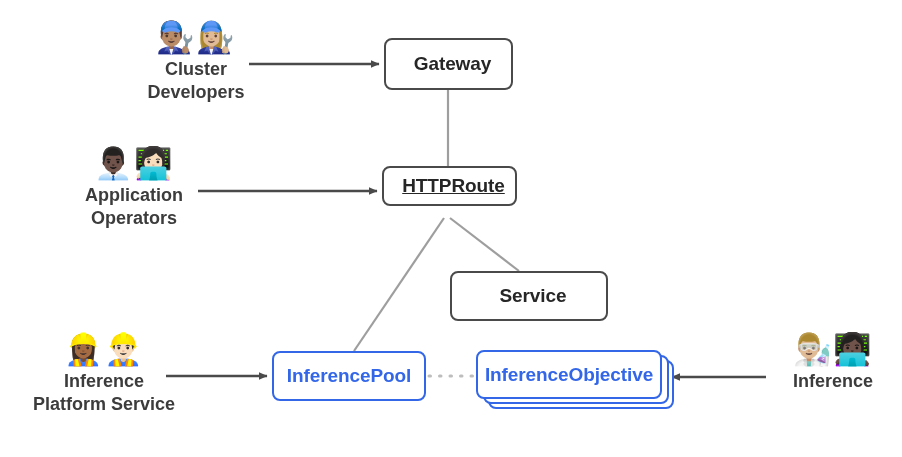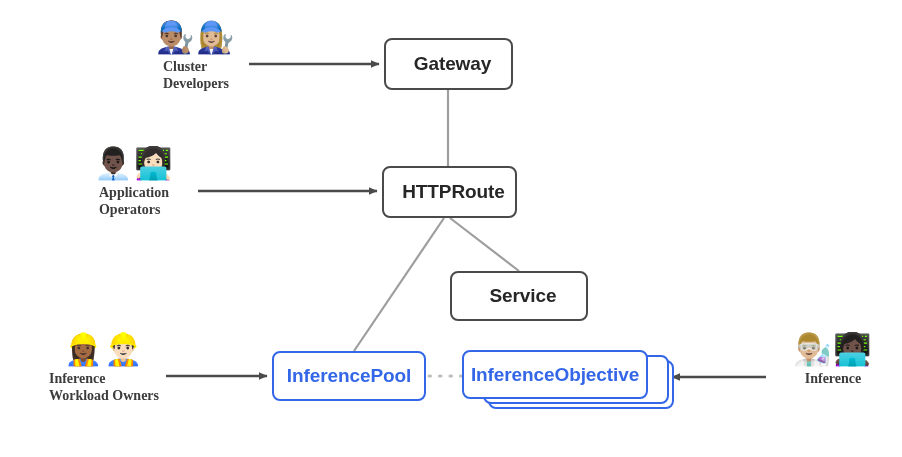--- a/index.html
+++ b/index.html
@@ -69,27 +69,26 @@
     z-index: 6;
   }
   .actor-emojis {
     font-size: 31px;
     line-height: 1.05;
     letter-spacing: 1px;
     white-space: nowrap;
   }
   .actor-label {
     margin-top: 3px;
-    font-size: 14px;
+    font-size: 18px;
     font-weight: bold;
     color: #3c3c3c;
-    text-align: left;
+    text-align: center;
     line-height: 1.28;
     white-space: nowrap;
-    font-family: Liberation Serif, serif;
   }
 </style>
 </head>
 <body>
 
 <div id="diagram-root">
 
   <svg id="edge-layer" viewBox="0 0 902 457" width="902" height="457" xmlns="http://www.w3.org/2000/svg">
     <defs>
       <marker id="arrowhead" markerWidth="9" markerHeight="8" refX="8.4" refY="4" orient="auto" markerUnits="userSpaceOnUse">
@@ -109,35 +108,35 @@
     <line x1="249" y1="64" x2="379" y2="64" stroke="#4a4a4a" stroke-width="2.6" marker-end="url(#arrowhead)"></line>
     <line x1="198" y1="191" x2="377" y2="191" stroke="#4a4a4a" stroke-width="2.6" marker-end="url(#arrowhead)"></line>
     <line x1="166" y1="376" x2="267" y2="376" stroke="#4a4a4a" stroke-width="2.6" marker-end="url(#arrowhead)"></line>
     <line x1="766" y1="377" x2="672" y2="377" stroke="#4a4a4a" stroke-width="2.6" marker-end="url(#arrowhead-left)"></line>
   </svg>
 
   <div class="node node-core" style="left:384px; top:38px; width:129px; height:52px;">
     <span>Gateway</span>
   </div>
 
-  <div class="node node-core" style="left:382px; top:166px; width:135px; height:52px;">
+  <div class="node node-core" style="left:382px; top:166px; width:135px; height:40px;text-decoration:underline;">
     <span>HTTPRoute</span>
   </div>
 
-  <div class="node node-core" style="left:450px; top:271px; width:138px; height:50px;">
+  <div class="node node-core" style="left:450px; top:271px; width:158px; height:50px;">
     <span>Service</span>
   </div>
 
   <div class="node node-inference" style="left:272px; top:351px; width:154px; height:50px;">
     <span>InferencePool</span>
   </div>
 
   <div class="stack-layer" style="left:488px; top:360px; width:186px; height:49px;"></div>
   <div class="stack-layer" style="left:483px; top:355px; width:186px; height:49px; z-index:4;"></div>
-  <div class="node node-inference" style="left:462px; top:350px; width:186px; height:49px;">
+  <div class="node node-inference" style="left:476px; top:350px; width:186px; height:49px;">
     <span>InferenceObjective</span>
   </div>
 
   <div class="actor" style="left:133px; top:22px; width:126px;">
     <div class="actor-emojis">👨🏽‍🔧👩🏼‍🔧</div>
     <div class="actor-label">
       <span>Cluster</span><br>
       <span>Developers</span>
     </div>
   </div>
@@ -147,21 +146,21 @@
     <div class="actor-label">
       <span>Application</span><br>
       <span>Operators</span>
     </div>
   </div>
 
   <div class="actor" style="left:28px; top:334px; width:152px;">
     <div class="actor-emojis">👷🏾‍♀️👷🏻‍♂️</div>
     <div class="actor-label">
       <span>Inference</span><br>
-      <span>Workload Owners</span>
+      <span>Platform Service</span>
     </div>
   </div>
 
   <div class="actor" style="left:764px; top:334px; width:138px;">
     <div class="actor-emojis">👨🏼‍🔬👩🏿‍💻</div>
     <div class="actor-label">
       <span>Inference</span><br>
     </div>
   </div>
 

